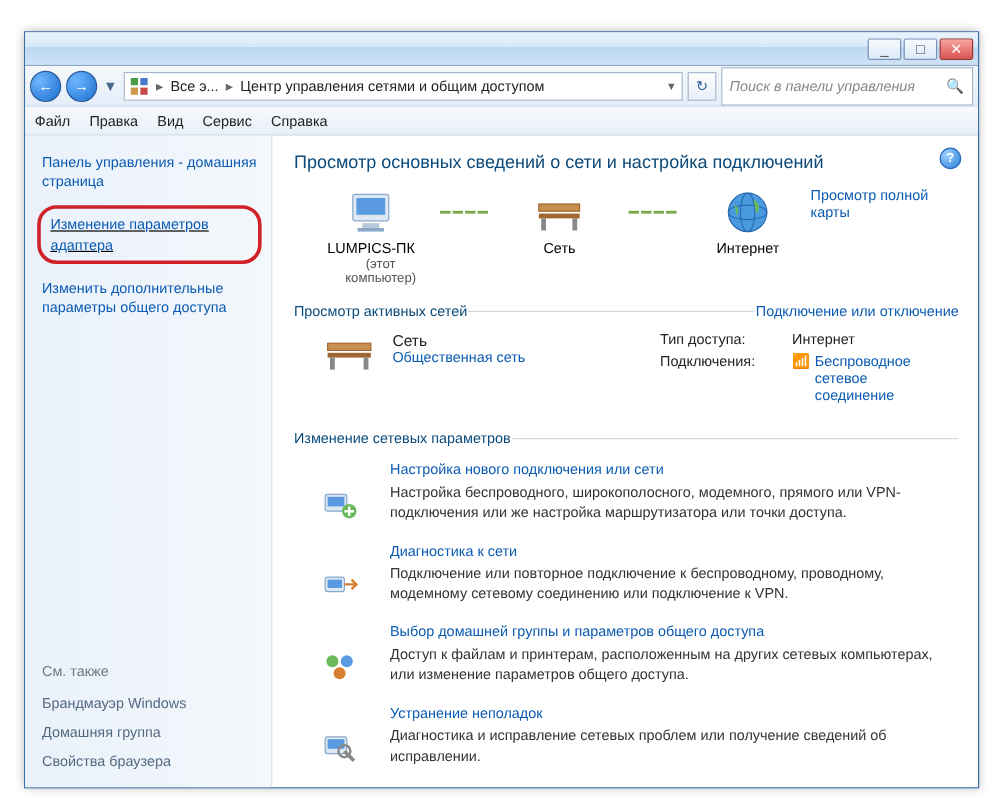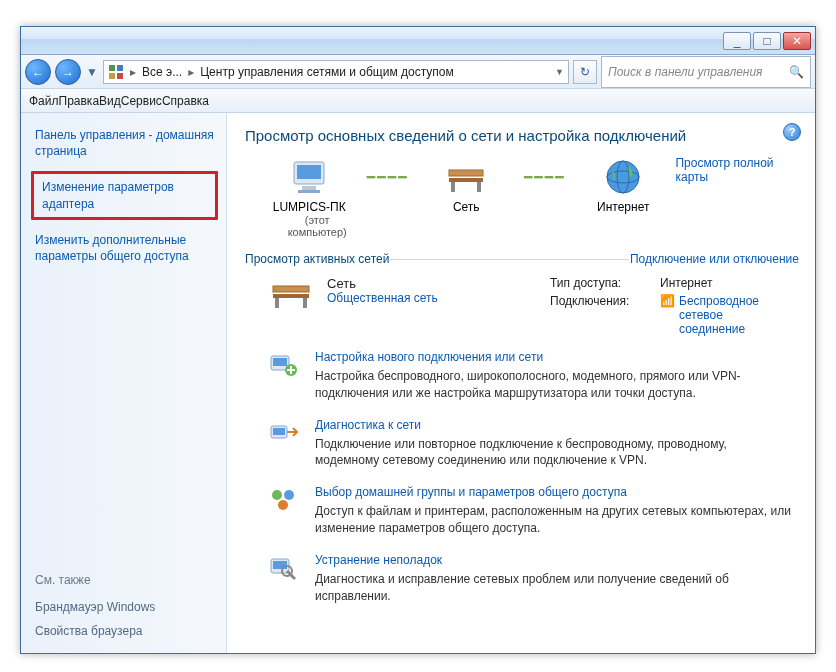--- a/index.html
+++ b/index.html
@@ -11,27 +11,27 @@
 .tbtn.close { background: linear-gradient(to bottom, #f6a6a0, #d9534f); color: #fff; border-color: #a03030; }
 .navbar { height: 34px; background: linear-gradient(to bottom, #f4f8fc, #e4eef9); display: flex; align-items: center; padding: 0 4px; border-bottom: 1px solid #c6d5e6; gap: 4px; }
 .navbtn { width: 26px; height: 26px; border-radius: 50%; background: radial-gradient(circle at 30% 30%, #6fb6ff, #1a6fcf); border: 1px solid #2a5a9a; display: flex; align-items: center; justify-content: center; color: #fff; font-size: 14px; }
 .navdrop { width: 14px; height: 20px; display: flex; align-items: center; justify-content: center; color: #4a6a8a; font-size: 9px; }
 .addressbar { flex: 1; height: 24px; border: 1px solid #a8b8cc; background: #fff; display: flex; align-items: center; padding: 0 4px; gap: 6px; }
 .crumb-sep { color: #666; }
 .addressbar .ctx { font-size: 12px; color: #222; white-space: nowrap; overflow: hidden; }
 .refreshbtn { width: 24px; height: 24px; border: 1px solid #a8b8cc; background: linear-gradient(to bottom, #fdfdfd, #e8eef6); display: flex; align-items: center; justify-content: center; color: #2a5a9a; font-size: 12px; }
 .searchbar { width: 210px; height: 32px; border: 1px solid #a8b8cc; background: #fff; display: flex; align-items: center; padding: 0 6px; color: #888; font-style: italic; justify-content: space-between; }
 .searchbar .mag { color: #6a8ab0; font-style: normal; }
-.menubar { height: 24px; background: linear-gradient(to bottom, #f7fafd, #e8eff8); border-bottom: 1px solid #c6d5e6; display: flex; align-items: center; padding: 0 8px; color: #222; }
+.menubar { height: 24px; background: linear-gradient(to bottom, #f7fafd, #e8eff8); border-bottom: 1px solid #c6d5e6; display: flex; align-items: center; padding: 0 8px; gap: 16px; color: #222; }
 .menubar span { cursor: default; }
 .content { display: flex; min-height: 540px; }
 .sidebar { width: 206px; background: linear-gradient(to right, #eaf1fa 0%, #f4f8fc 100%); padding: 14px 12px 14px 14px; display: flex; flex-direction: column; justify-content: space-between; border-right: 1px solid #d5e1ee; }
 .side-top { display: flex; flex-direction: column; gap: 10px; }
 .side-link { color: #0b5bb3; font-size: 12px; line-height: 1.35; cursor: default; }
-.side-highlight { border: 3px solid #d02028; border-radius: 1px; padding: 5px 8px; margin: 2px -4px; }
+.side-highlight { border: 3px solid #d02028; border-radius: 16px; padding: 5px 8px; margin: 2px -4px; text-decoration: underline; }
 .side-dim { color: #536a82; }
 .side-bottom { display: flex; flex-direction: column; gap: 8px; }
 .side-heading { color: #6a7a8a; font-size: 12px; margin-bottom: 4px; }
 .main { flex: 1; padding: 14px 16px 18px 18px; position: relative; }
 .help-icon { position: absolute; top: 10px; right: 14px; width: 18px; height: 18px; border-radius: 50%; background: radial-gradient(circle at 30% 30%, #9cd0ff, #2a7ed8); color: #fff; display: flex; align-items: center; justify-content: center; font-size: 11px; font-weight: bold; border: 1px solid #2a6ab8; }
 .main h1 { color: #0a4a7a; font-size: 15px; font-weight: normal; margin-bottom: 12px; }
 .maprow { display: flex; align-items: flex-start; gap: 4px; padding-left: 16px; }
 .mapitem { display: flex; flex-direction: column; align-items: center; width: 110px; }
 .mapitem .ico { width: 42px; height: 42px; display: flex; align-items: center; justify-content: center; }
 .mapitem .lbl { font-size: 12px; text-align: center; margin-top: 2px; }
@@ -45,21 +45,21 @@
 .net-ico { width: 44px; height: 38px; }
 .net-info .nname { font-size: 13px; color: #222; }
 .net-info .ntype { font-size: 12px; color: #0b5bb3; }
 .net-right { font-size: 12px; }
 .net-right .row { display: flex; gap: 18px; margin-bottom: 4px; }
 .net-right .lab { color: #222; width: 92px; }
 .net-right .val { color: #222; }
 .net-right .lnk { color: #0b5bb3; display: flex; align-items: flex-start; gap: 4px; }
 .conn-link { color: #0b5bb3; font-size: 12px; position: absolute; right: 20px; }
 .tasks { display: flex; flex-direction: column; gap: 16px; padding: 6px 6px 0 24px; }
-.task { display: flex; gap: 16px; }
+.task { display: flex; gap: 26px; align-items: flex-end; }
 .task .tico { width: 30px; height: 30px; flex-shrink: 0; }
 .task .ttitle { color: #0b5bb3; font-size: 12px; margin-bottom: 4px; }
 .task .tdesc { color: #333; font-size: 12px; line-height: 1.4; }
 svg { display: block; }
 </style>
 </head>
 <body>
 
 <div class="window">
 
@@ -125,20 +125,21 @@
       <div class="side-top">
         <div class="side-link">Панель управления - домашняя страница</div>
         <div class="side-highlight">
           <div class="side-link">Изменение параметров адаптера</div>
         </div>
         <div class="side-link">Изменить дополнительные параметры общего доступа</div>
       </div>
       <div class="side-bottom">
         <div class="side-heading">См. также</div>
         <div class="side-link side-dim">Брандмауэр Windows</div>
+        <div class="side-link side-dim">Домашняя группа</div>
         <div class="side-link side-dim">Свойства браузера</div>
       </div>
     </div>
 
     <div class="main">
       <div class="help-icon">?</div>
       <h1>Просмотр основных сведений о сети и настройка подключений</h1>
 
       <div class="maprow">
         <div class="mapitem">
@@ -210,20 +211,24 @@
           <div class="row">
             <span class="lab">Подключения:</span>
             <span class="lnk">
               <span style="color:#4a9a4a">📶</span>
               <span style="max-width:110px;display:inline-block">Беспроводное сетевое соединение</span>
             </span>
           </div>
         </div>
       </div>
 
+      <div class="section-title">
+        <span>Изменение сетевых параметров</span>
+        <div class="line"></div>
+      </div>
 
       <div class="tasks">
         <div class="task">
           <div class="tico">
             <svg width="30" height="30">
                 <rect x="2" y="6" width="18" height="14" rx="2" fill="#dde8f4" stroke="#8aa8c8"></rect>
                 <rect x="4" y="8" width="14" height="8" fill="#5a9ae0"></rect>
                 <circle cx="22" cy="20" r="6" fill="#6aba5a"></circle>
                 <path d="M22,16 v8 M18,20 h8" stroke="#fff" stroke-width="2"></path>
               </svg>

